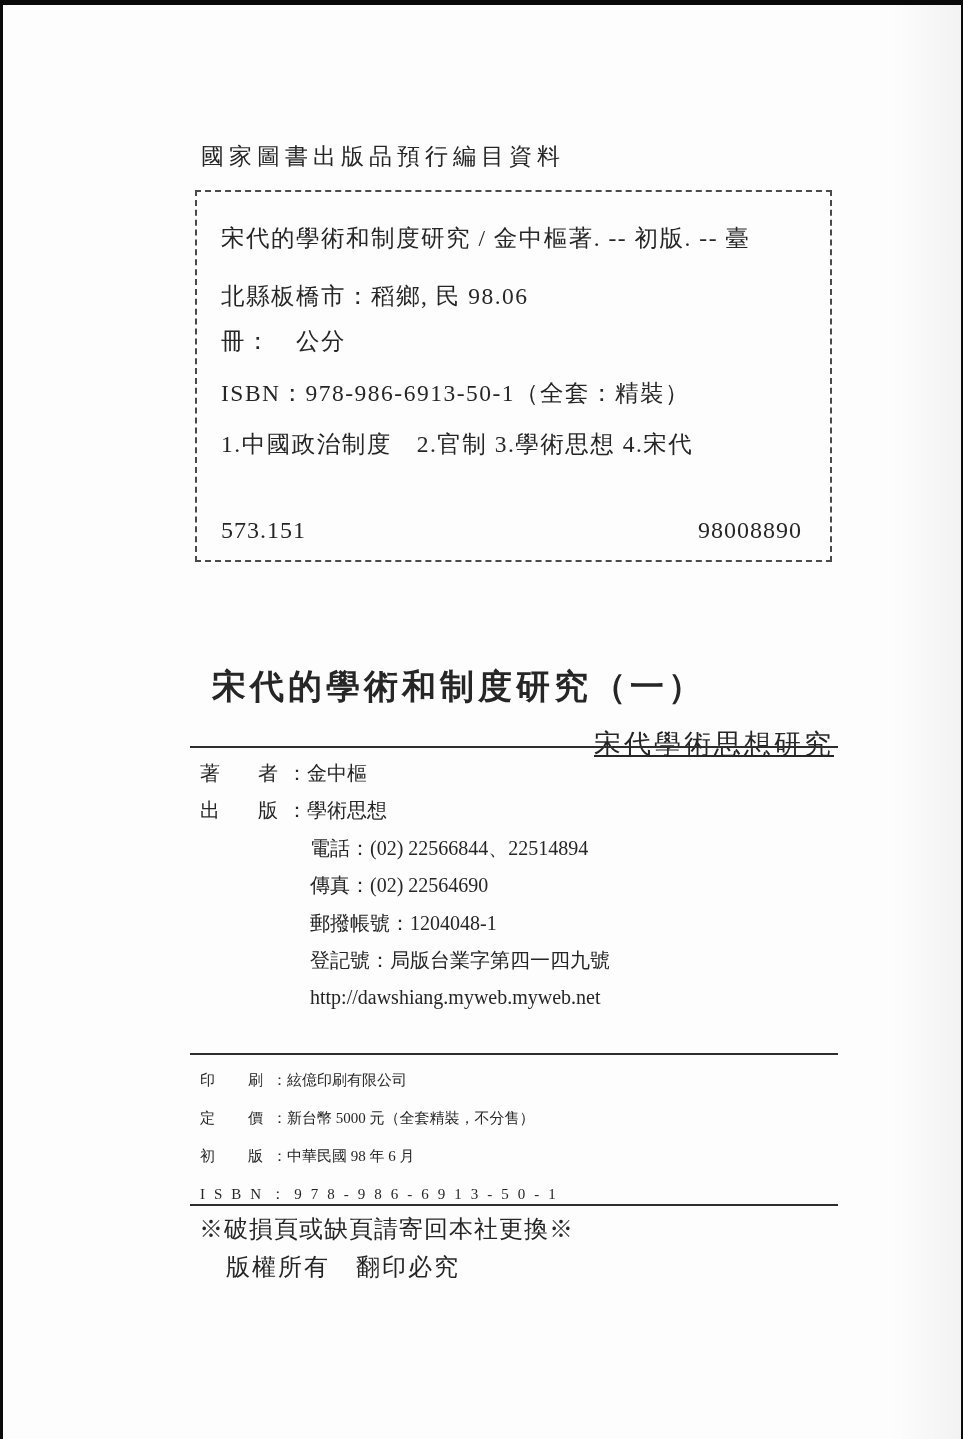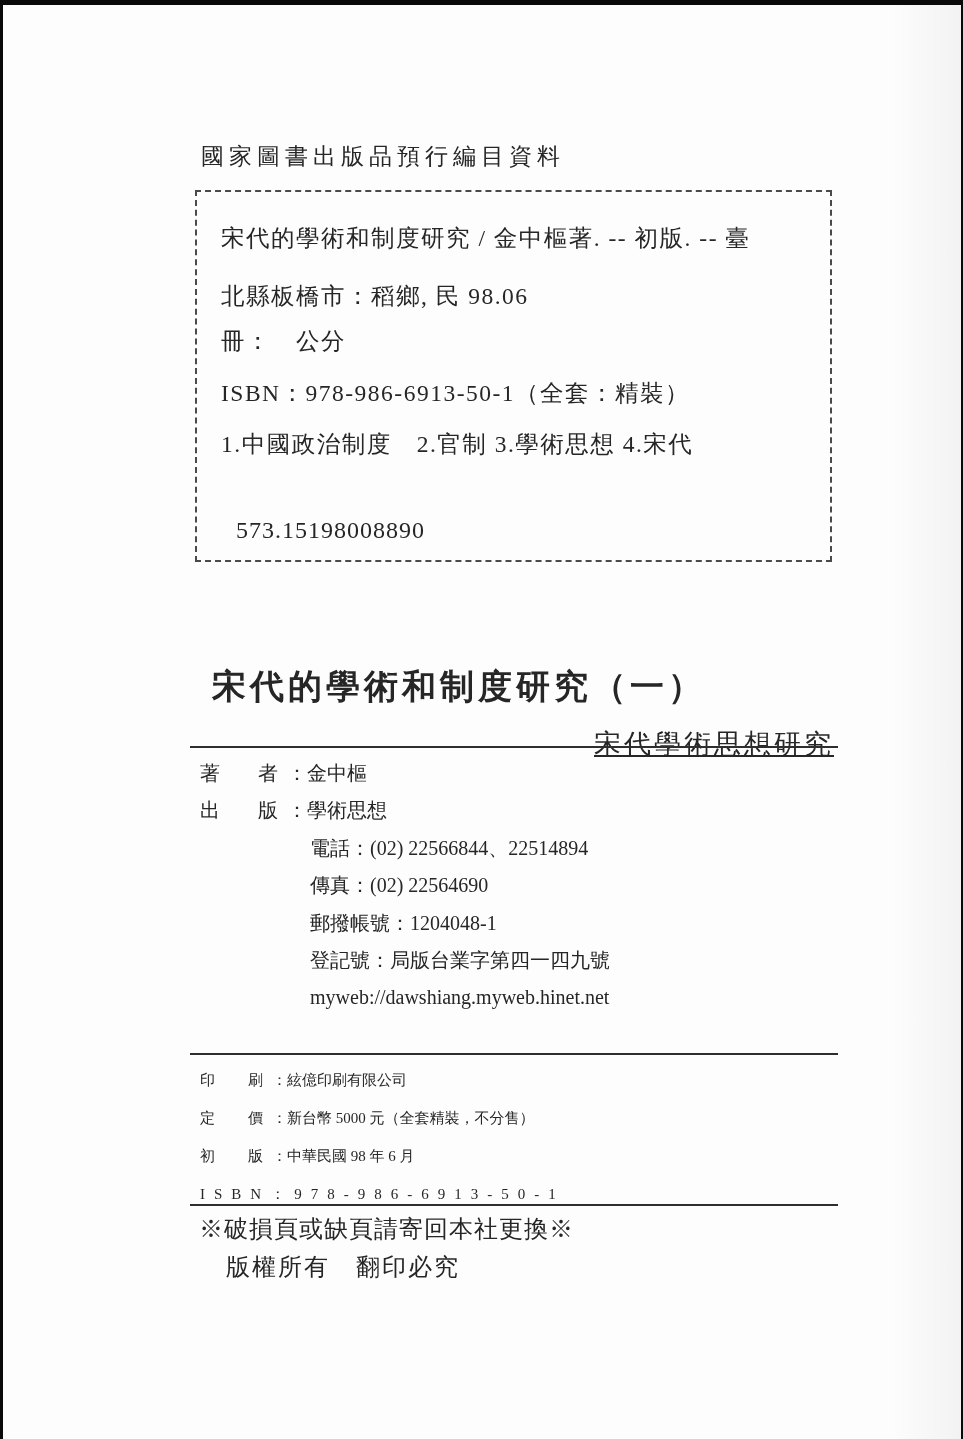--- a/index.html
+++ b/index.html
@@ -27,22 +27,22 @@
     box-sizing:border-box;border:2px dashed #4a4a4a;
     padding:18px 24px 14px 24px;
   }
   .cip-box .bib-line{font-size:23.5px;letter-spacing:1.5px;white-space:nowrap;}
   .cip-box .l1{margin-top:12px;}
   .cip-box .l2{margin-top:26px;}
   .cip-box .l3{margin-top:13px;}
   .cip-box .l4{margin-top:20px;}
   .cip-box .l5{margin-top:19px;}
   .cip-footer{
-    position:absolute;left:39px;right:28px;bottom:16px;
-    display:flex;justify-content:flex-start;
+    position:absolute;left:24px;right:28px;bottom:16px;
+    display:flex;justify-content:space-between;
     font-size:24px;letter-spacing:1px;
   }
 
   .title-block{position:absolute;left:196px;top:648px;width:638px;}
   .book-title{
     font-size:34px;font-weight:bold;margin:16px;letter-spacing:4px;white-space:nowrap;
   }
   .book-subtitle{
     text-align:right;font-size:27px;letter-spacing:3px;margin-top:15px;white-space:nowrap;text-decoration:underline;
   }
@@ -91,21 +91,21 @@
 
 <div class="rule rule1"></div>
 
 <div class="colophon-top">
   <div class="row"><span class="lab">著　者</span><span>：</span><span>金中樞</span></div>
   <div class="row"><span class="lab">出　版</span><span>：</span><span>學術思想</span></div>
   <div class="indent">電話：(02) 22566844、22514894</div>
   <div class="indent">傳真：(02) 22564690</div>
   <div class="indent">郵撥帳號：1204048-1</div>
   <div class="indent">登記號：局版台業字第四一四九號</div>
-  <div class="indent">myweb://dawshiang.myweb.hinet.net</div>
+  <div class="indent">http://dawshiang.myweb.myweb.net</div>
 </div>
 
 <div class="rule rule2"></div>
 
 <div class="colophon-bottom">
   <div class="row"><span class="lab">印　刷</span><span>：</span><span>絃億印刷有限公司</span></div>
   <div class="row"><span class="lab">定　價</span><span>：</span><span>新台幣 5000 元（全套精裝，不分售）</span></div>
   <div class="row"><span class="lab">初　版</span><span>：</span><span>中華民國 98 年 6 月</span></div>
   <div class="isbn-row"><span>ISBN</span><span>：</span><span>978-986-6913-50-1</span></div>
 </div>

